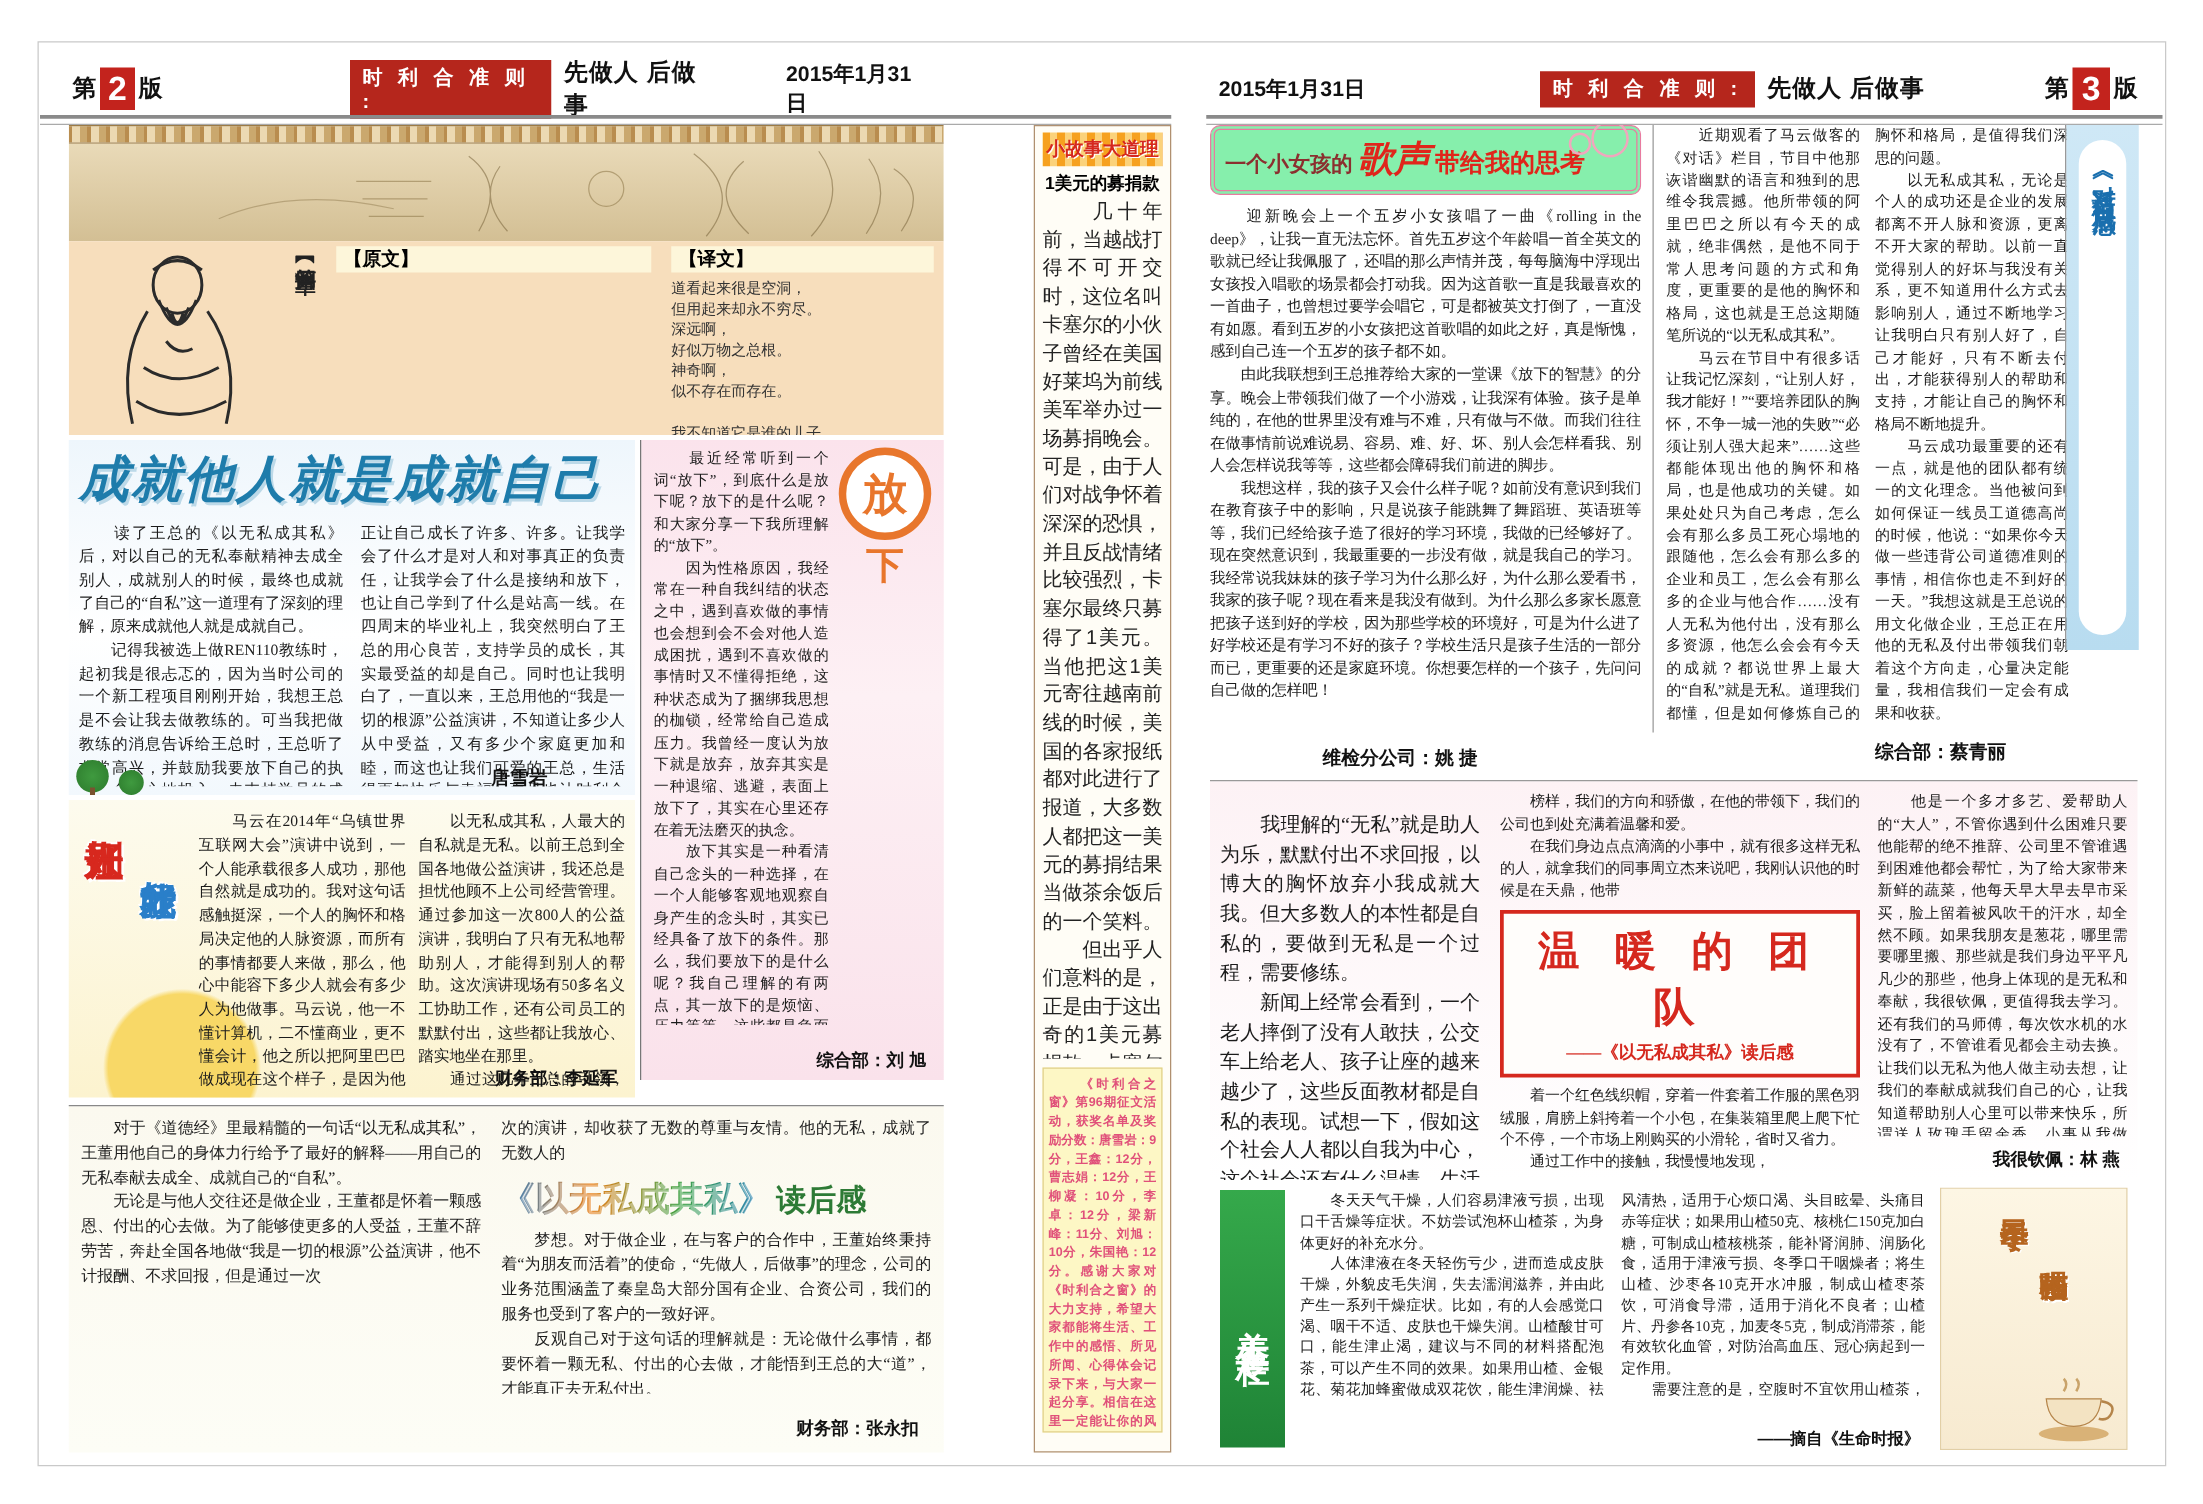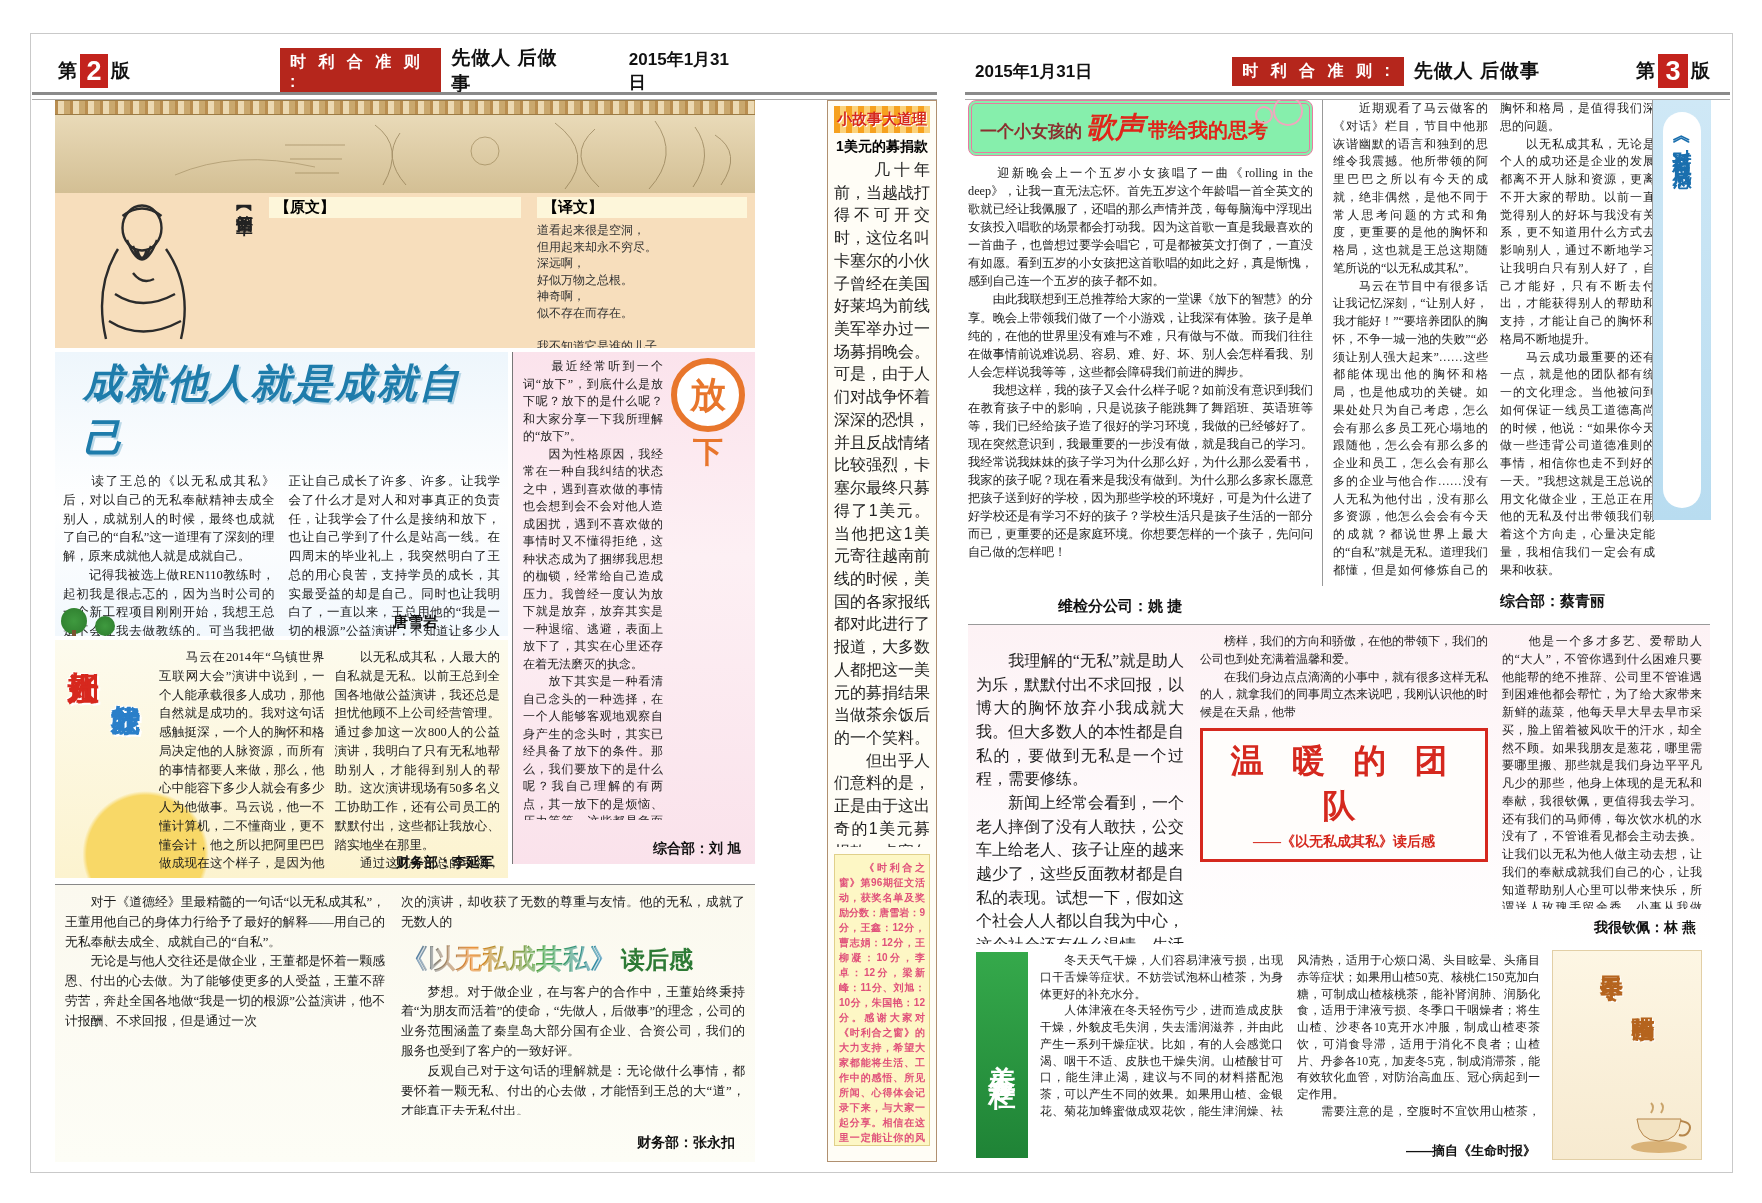--- a/index.html
+++ b/index.html
@@ -29,21 +29,21 @@
                 box-shadow:2px 2px 0 #00000022;}
   .ddj-title{font-size:46px;font-weight:bold;color:#111;letter-spacing:4px;font-style:italic;}
   .ddj-body{background:#f7debc;position:relative;}
   .vert{writing-mode:vertical-rl;text-orientation:upright;}
   .ddj-chapter{font-size:17px;font-weight:bold;color:#222;letter-spacing:2px;}
   .ddj-colhdr{background:#fdf6da;font-weight:bold;font-size:15px;padding:1px 6px;margin-bottom:4px;}
   .ddj-lines{font-size:12px;line-height:1.38;white-space:pre-line;color:#333;}
   
   .chengjiu{background:linear-gradient(180deg,#eef6fc,#ffffff 55%,#f2f8fd);}
   .cj-title{font-family:Liberation Mono, monospace;font-weight:bold;font-style:italic;
-            color:#1e7cab;font-size:40px;letter-spacing:2px;text-shadow:2px 2px 0 #bcd9e8;margin-left:20px;}
+            color:#1e7cab;font-size:40px;letter-spacing:2px;text-shadow:2px 2px 0 #bcd9e8;}
   .twocol{display:flex;gap:14px;}
   .twocol>div{flex:1;}
   .fangxia{background:linear-gradient(180deg,#fbe3ec,#fdf0f4 40%,#fae2eb);border-left:1px solid #777;}
   .fx-badge{float:right;width:74px;text-align:center;margin:0 0 6px 8px;}
   .fx-circle{width:62px;height:62px;border:6px solid #e8762c;border-radius:50%;background:#fff;
              color:#e8762c;font-size:36px;font-weight:bold;line-height:62px;margin:0 auto;}
   .fx-below{color:#e8762c;font-size:30px;font-weight:bold;}
   .rang{background:radial-gradient(circle at 20% 90%,#f8d867 0 14%,transparent 15%),
         linear-gradient(180deg,#fdfbee,#fcf3cf);}
   .rang-title{display:flex;gap:6px;}
@@ -258,20 +258,22 @@
   <div class="abs txt" style="left:8px;top:24px;width:208px;height:300px;font-size:16px;line-height:1.48;overflow:hidden;">　　我理解的“无私”就是助人为乐，默默付出不求回报，以博大的胸怀放弃小我成就大我。但大多数人的本性都是自私的，要做到无私是一个过程，需要修练。
 　　新闻上经常会看到，一个老人摔倒了没有人敢扶，公交车上给老人、孩子让座的越来越少了，这些反面教材都是自私的表现。试想一下，假如这个社会人人都以自我为中心，这个社会还有什么温情，生活还会有什么希望？
 　　要想改变这一切，就得从我做起，从身边点点滴滴小事做起，去帮助别人，让更多的人感受到温暖和爱。这个社会需要正能量，需要我们有一颗博大的胸怀去包容和接纳。</div>
   <div class="abs" style="left:232px;top:8px;width:288px;height:306px;overflow:hidden;">
     <div class="txt" style="font-size:12px;line-height:1.48;">　　榜样，我们的方向和骄傲，在他的带领下，我们的公司也到处充满着温馨和爱。
 　　在我们身边点点滴滴的小事中，就有很多这样无私的人，就拿我们的同事周立杰来说吧，我刚认识他的时候是在天鼎，他带</div>
     <div class="wn-frame" style="margin:6px 0;">
       <div class="wn-title">温 暖 的 团 队</div>
       <div class="wn-sub">——《以无私成其私》读后感</div>
     </div>
+    <div class="txt" style="font-size:12px;line-height:1.48;">　　着一个红色线织帽，穿着一件套着工作服的黑色羽绒服，肩膀上斜挎着一个小包，在集装箱里爬上爬下忙个不停，一个市场上刚购买的小滑轮，省时又省力。
+　　通过工作中的接触，我慢慢地发现，</div>
   </div>
   <div class="abs" style="left:534px;top:8px;width:200px;height:306px;">
     <div class="txt" style="font-size:12px;line-height:1.48;height:276px;overflow:hidden;">　　他是一个多才多艺、爱帮助人的“大人”，不管你遇到什么困难只要他能帮的绝不推辞、公司里不管谁遇到困难他都会帮忙，为了给大家带来新鲜的蔬菜，他每天早大早去早市采买，脸上留着被风吹干的汗水，却全然不顾。如果我朋友是葱花，哪里需要哪里搬、那些就是我们身边平平凡凡少的那些，他身上体现的是无私和奉献，我很钦佩，更值得我去学习。还有我们的马师傅，每次饮水机的水没有了，不管谁看见都会主动去换。让我们以无私为他人做主动去想，让我们的奉献成就我们自己的心，让我知道帮助别人心里可以带来快乐，所谓送人玫瑰手留余香，小事从我做起，无私因你在而改变。</div>
     <div class="sig small-sans" style="right:6px;bottom:2px;font-size:14px;">我很钦佩：林 燕</div>
   </div>
 </div>
 
 <div class="abs block" style="left:968px;top:950px;width:742px;height:212px;">
   <div class="abs ys-banner" style="left:8px;top:2px;width:52px;height:206px;">
     <div class="vert">养生专栏</div>

